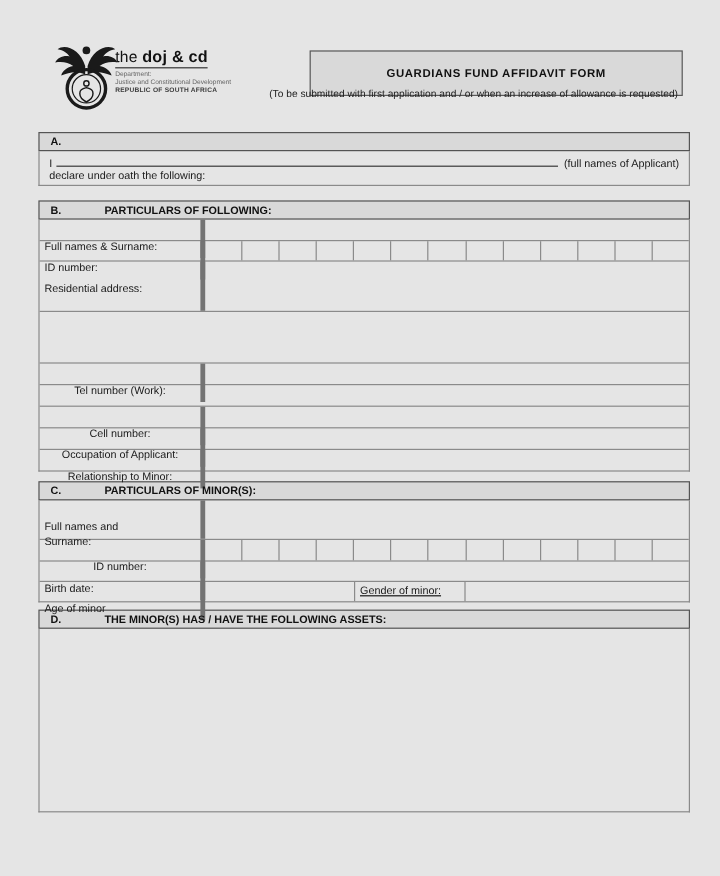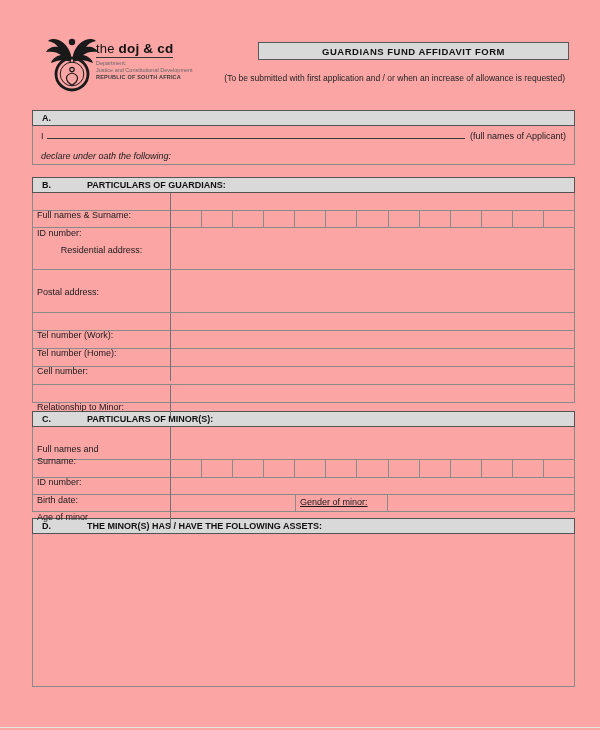--- a/index.html
+++ b/index.html
@@ -1,69 +1,69 @@
 <!DOCTYPE html>
 <html><head>
 <meta charset="utf-8">
 <style>
   * { box-sizing: border-box; margin: 0; padding: 0; }
   html,body { background:#fff; }
   .page {
     position: relative;
     width: 600px; height: 730px;
-    background: #fca5a5;
+    background: #e5e5e5;
     font-family: "Liberation Sans", sans-serif;
     color: #1a1a1a;
     overflow: hidden;
   }
   .form { position: absolute; left: 32px; top: 0; width: 543px; }
 
   
   .header { position: relative; height: 110px; }
   .emblem { position: absolute; left: 12px; top: 35px; }
   .logo-text { position: absolute; left: 64px; top: 39px; }
   .logo-title { font-size: 13px; color:#111; border-bottom: 1px solid #333; padding-bottom: 1px; display: inline-block; letter-spacing: 0.2px; }
   .logo-title b { font-size: 13.5px; }
   .logo-sub { margin-top: 2px; font-size: 5.5px; color: #666; line-height: 1.3; }
   .logo-sub .l3 { font-weight: bold; color: #3a3a3a; letter-spacing: 0.2px; }
   .title-box {
-    position: absolute; left: 226px; top: 42px; width: 311px; height: 18px;
+    position: absolute; left: 226px; top: 42px; width: 311px; height: 38px;
     background: #d9d9d9; border: 1px solid #595959;
     display: flex; align-items: center; justify-content: center;
     font-weight: bold; font-size: 9.5px; letter-spacing: 0.5px; color:#111;text-align:center;
   }
   .subtitle { position: absolute; top: 73px; right: 10px; font-size: 8.5px; color:#222; }
 
   
   .section { width: 100%; }
   .sec-header {
     height: 16px; background: #d9d9d9; border: 1px solid #545454;
     display: flex; align-items: center;
     font-size: 9px; font-weight: bold; padding-left: 9px; color:#111;
   }
   .sec-letter { width: 45px; }
   .sec-body { border: 1px solid #8a8a8a; border-top: none; font-size: 9px; }
 
   
   .a-body { padding: 3px 8px 3px 8px; }
   .decl-line1 { display: flex; align-items: flex-end; }
   .fill-line { flex: 1; border-bottom: 1px solid #3a3a3a; margin: 0 5px 2px 3px; height: 10px; }
-  .decl-line2 { margin-top: 10px; font-style: italic; }
+  .decl-line2 { margin-top: 0; }
 
   
   .row { display: flex; width: 100%; }
   .sec-body .row + .row { border-top: 1px solid #8a8a8a; }
   .label-cell {
     width: 138px; flex: 0 0 138px;
-    border-right: 1px solid #737373;
+    border-right: 4px solid #737373;
     padding: 16px 4px; white-space: pre-line; line-height: 1.35;
   }
   .value-cell { flex: 1; }
-  .h17 { height: 17px; } .h18 { height: 18px; }
-  .h32 { height: 32px; } .h42 { height: 42px; text-align: center; } .h43 { height: 43px; }
+  .h17 { height: 17px; } .h18 { height: 18px; text-align: center; }
+  .h32 { height: 32px; } .h42 { height: 42px; } .h43 { height: 43px; }
   .id-cells { flex: 1; display: flex; }
   .id-cell { flex: 1; border-right: 1px solid #8a8a8a; }
   .id-cell:last-child { border-right: none; }
   .mid-cell { width: 125px; flex: 0 0 125px; border-right: 1px solid #8a8a8a; }
   .gender-label { width: 92px; flex: 0 0 92px; border-right: 1px solid #8a8a8a; padding: 2px 4px; text-decoration: underline; }
 
   .gap12 { height: 12px; } .gap8 { height: 8px; } .gap6 { height: 6px; }
   .d-box { height: 153px; }
   .page-edge-line { position:absolute; left:0; bottom:2px; width:600px; border-top:1px solid #e4e4e4; }
 </style>
@@ -109,21 +109,21 @@
         </div>
         <div class="decl-line2">declare under oath the following:</div>
       </div>
     </div>
 
     <div class="gap12"></div>
 
     <div class="section">
       <div class="sec-header">
         <span class="sec-letter">B.</span>
-        <span>PARTICULARS OF GUARDIANS:</span>
+        <span>PARTICULARS OF FOLLOWING:</span>
       </div>
       <div class="sec-body">
         <div class="row h17">
           <div class="label-cell">Full names &amp; Surname:</div>
           <div class="value-cell"></div>
         </div>
         <div class="row h17">
           <div class="label-cell">ID number:</div>
           <div class="id-cells">
               <div class="id-cell"></div>
@@ -139,36 +139,35 @@
               <div class="id-cell"></div>
               <div class="id-cell"></div>
               <div class="id-cell"></div>
             </div>
         </div>
         <div class="row h42">
           <div class="label-cell">Residential address:</div>
           <div class="value-cell"></div>
         </div>
         <div class="row h43">
-          <div class="label-cell">Postal address:</div>
           <div class="value-cell"></div>
         </div>
         <div class="row h18">
           <div class="label-cell">Tel number (Work):</div>
           <div class="value-cell"></div>
         </div>
         <div class="row h18">
-          <div class="label-cell">Tel number (Home):</div>
           <div class="value-cell"></div>
         </div>
         <div class="row h18">
           <div class="label-cell">Cell number:</div>
           <div class="value-cell"></div>
         </div>
         <div class="row h18">
+          <div class="label-cell">Occupation of Applicant:</div>
           <div class="value-cell"></div>
         </div>
         <div class="row h18">
           <div class="label-cell">Relationship to Minor:</div>
           <div class="value-cell"></div>
         </div>
       </div>
     </div>
 
     <div class="gap8"></div>

